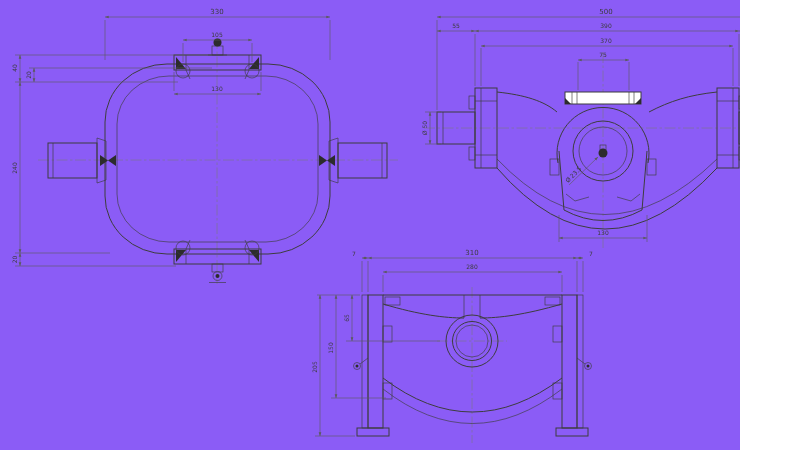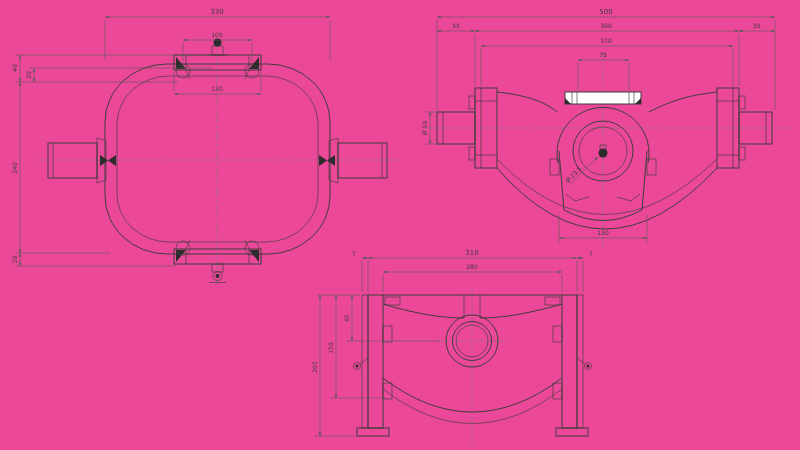--- a/index.html
+++ b/index.html
@@ -1,16 +1,16 @@
 <!DOCTYPE html>
 <html><head>
 <meta charset="utf-8">
 <style>
   html,body{margin:0;padding:0;background:#ffffff;}
-  .canvas{position:relative;width:800px;height:450px;background:#ec4899;overflow:hidden;
+  .canvas{position:relative;width:740px;height:450px;background:#8b5cf6;overflow:hidden;
           font-family:"DejaVu Sans", sans-serif;}
   svg{display:block;}
   .p  {fill:none;stroke:#3d3d3d;stroke-width:1;}
   .t  {stroke-width:0.65;}
   .pw {fill:#ffffff;stroke:#3d3d3d;stroke-width:1;}
   .d  {fill:none;stroke:#5a5a5a;stroke-width:0.6;}
   .cl {fill:none;stroke:#7a7a7a;stroke-width:0.55;stroke-dasharray:11 2.5 2.5 2.5;}
   .dk {fill:#2c2c2c;stroke:none;}
   text{font-family:"DejaVu Sans", sans-serif;font-size:7px;fill:#3c3c3c;text-anchor:middle;}
   .sm {font-size:6px;}

